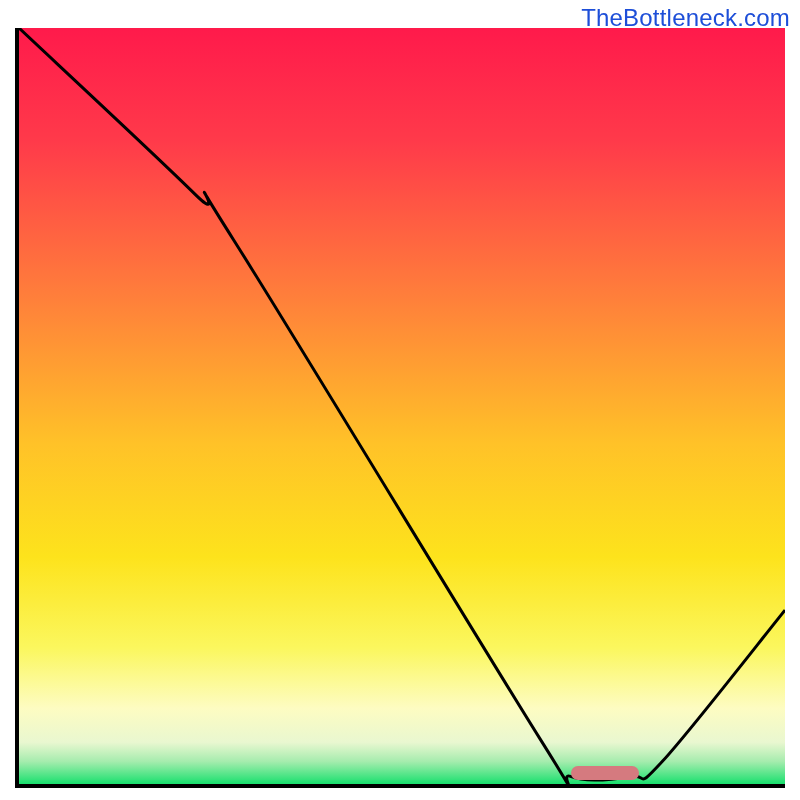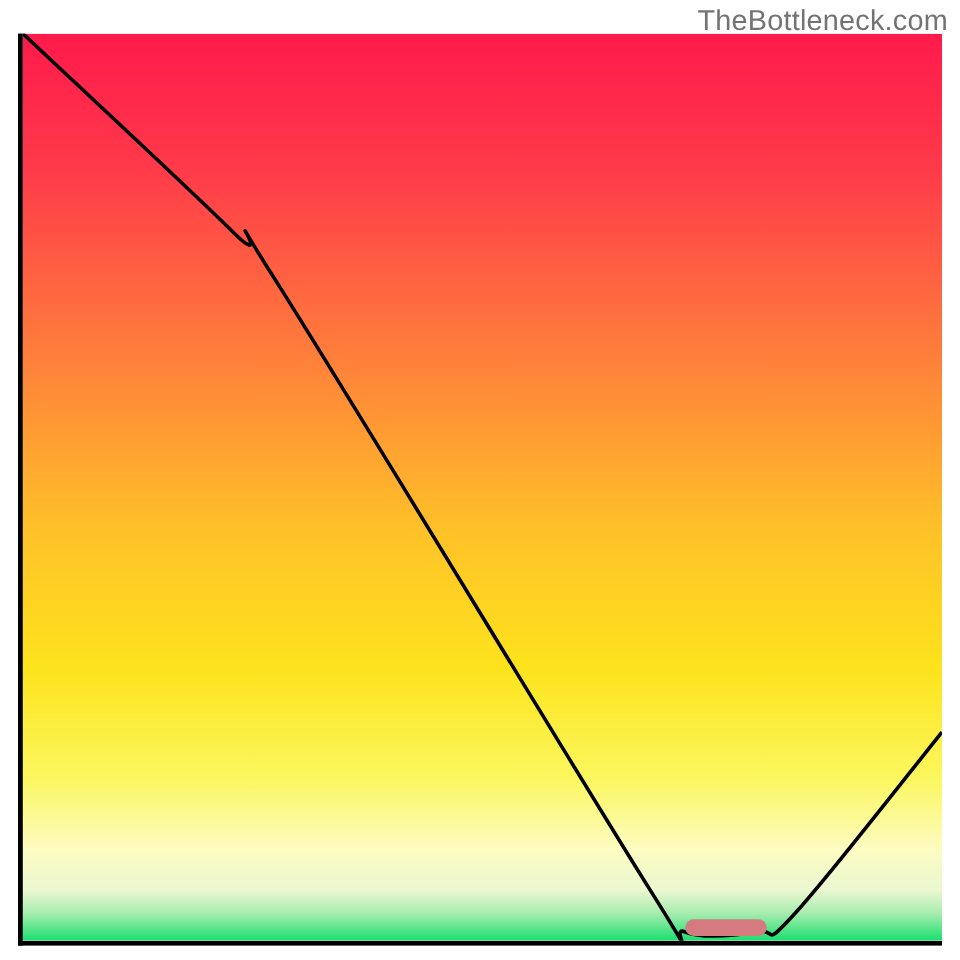--- a/index.html
+++ b/index.html
@@ -14,21 +14,21 @@
     position: relative;
     width: 800px;
     height: 800px;
   }
   .watermark {
     position: absolute;
     top: 4px;
     right: 10px;
     font-size: 24px;
     font-weight: 500;
-    color: #737373;
+    color: #1d4ed8;
     z-index: 10;
     letter-spacing: 0.2px;
   }
   .plot-area {
     position: absolute;
     left: 15px;
     top: 28px;
     width: 770px;
     height: 760px;
     border-left: 4px solid #000;

